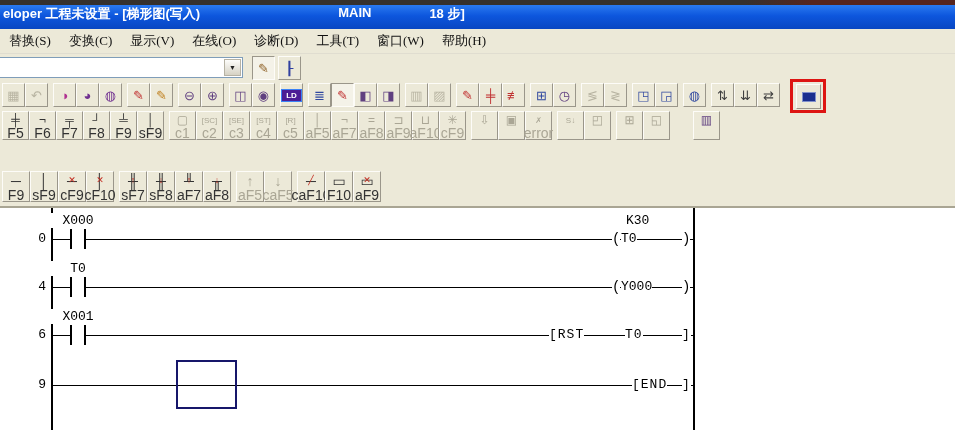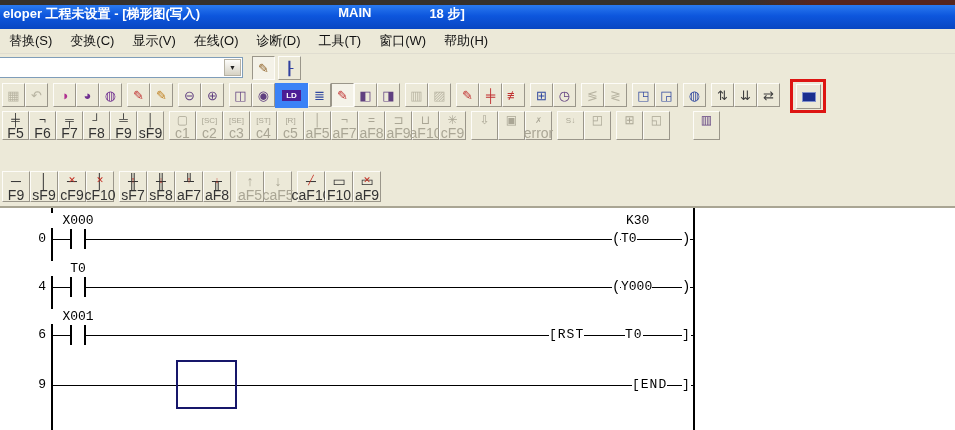--- a/index.html
+++ b/index.html
@@ -15,21 +15,21 @@
     background:linear-gradient(#2a7af0 0%,#0d56dd 45%,#0846c2 100%);
     color:#fff; font-weight:bold; font-size:13px; display:flex; align-items:flex-start;
     padding-left:3px; white-space:pre; }
   .titlebar .t-prog { margin-left:138px; }
   .titlebar .t-steps { margin-left:58px; }
 
   
   .menubar { position:absolute; left:0; top:29px; width:955px; height:25px;
     background:#ece9d8; display:flex; align-items:center; font-size:13px;
     border-bottom:1px solid #e0ddd0; }
-  .menu-item { padding:0 9px; line-height:24px; color:#111; }
+  .menu-item { padding:0 9px; line-height:24px; color:#111;font-family:Liberation Serif, serif; }
 
   
   .combo-row { position:absolute; left:0; top:54px; width:955px; height:26px; }
   .combo { position:absolute; left:-6px; top:3px; width:249px; height:21px;
     background:#fff; border:1px solid #7f9db9; }
   .combo input { position:absolute; left:2px; top:1px; width:222px; height:17px;
     border:none; outline:none; font-size:12px; font-family:"Liberation Sans",sans-serif; }
   .combo-arrow { position:absolute; right:1px; top:1px; width:17px; height:17px;
     background:linear-gradient(#fdfdfb,#d6d2c4); border:1px solid #b6b2a4;
     display:flex; align-items:center; justify-content:center; font-size:7px; color:#222; }
@@ -37,21 +37,21 @@
 
   
   .tb-group { display:flex; margin-right:5px; }
   .tb-btn { width:23px; height:24px; background:#ece9d8;
     border:1px solid; border-color:#fdfcf8 #9a968a #9a968a #fdfcf8;
     display:flex; align-items:center; justify-content:center;
     font-size:13px; color:#444; position:relative; }
   .tb-btn.pressed { border-color:#9a968a #fdfcf8 #fdfcf8 #9a968a; background:#f4f2e8; }
   .tb-btn.disabled .glyph { color:#b8b4a2 !important; }
   .badge .glyph { background:#4c1d95; color:#fff !important; font-size:8px; font-weight:bold;
-    padding:1px 4px; border:7px solid #3b82f6; line-height:9px; }
+    padding:1px 4px; border:1px solid #3b82f6; line-height:9px; }
 
   .row1 { position:absolute; left:2px; top:80px; width:955px; height:30px; display:flex; align-items:flex-start; padding-top:3px; }
 
   
   .fk-btn { width:27px; height:29px; background:#ece9d8;
     border:1px solid; border-color:#fdfcf8 #9a968a #9a968a #fdfcf8;
     display:flex; flex-direction:column; align-items:center; justify-content:space-between;
     padding:2px 0 1px; }
   .fk-btn .glyph { font-size:12px; line-height:13px; height:13px; color:#333; position:relative; }
   .fk-btn .glyph.small { font-size:8px; }

